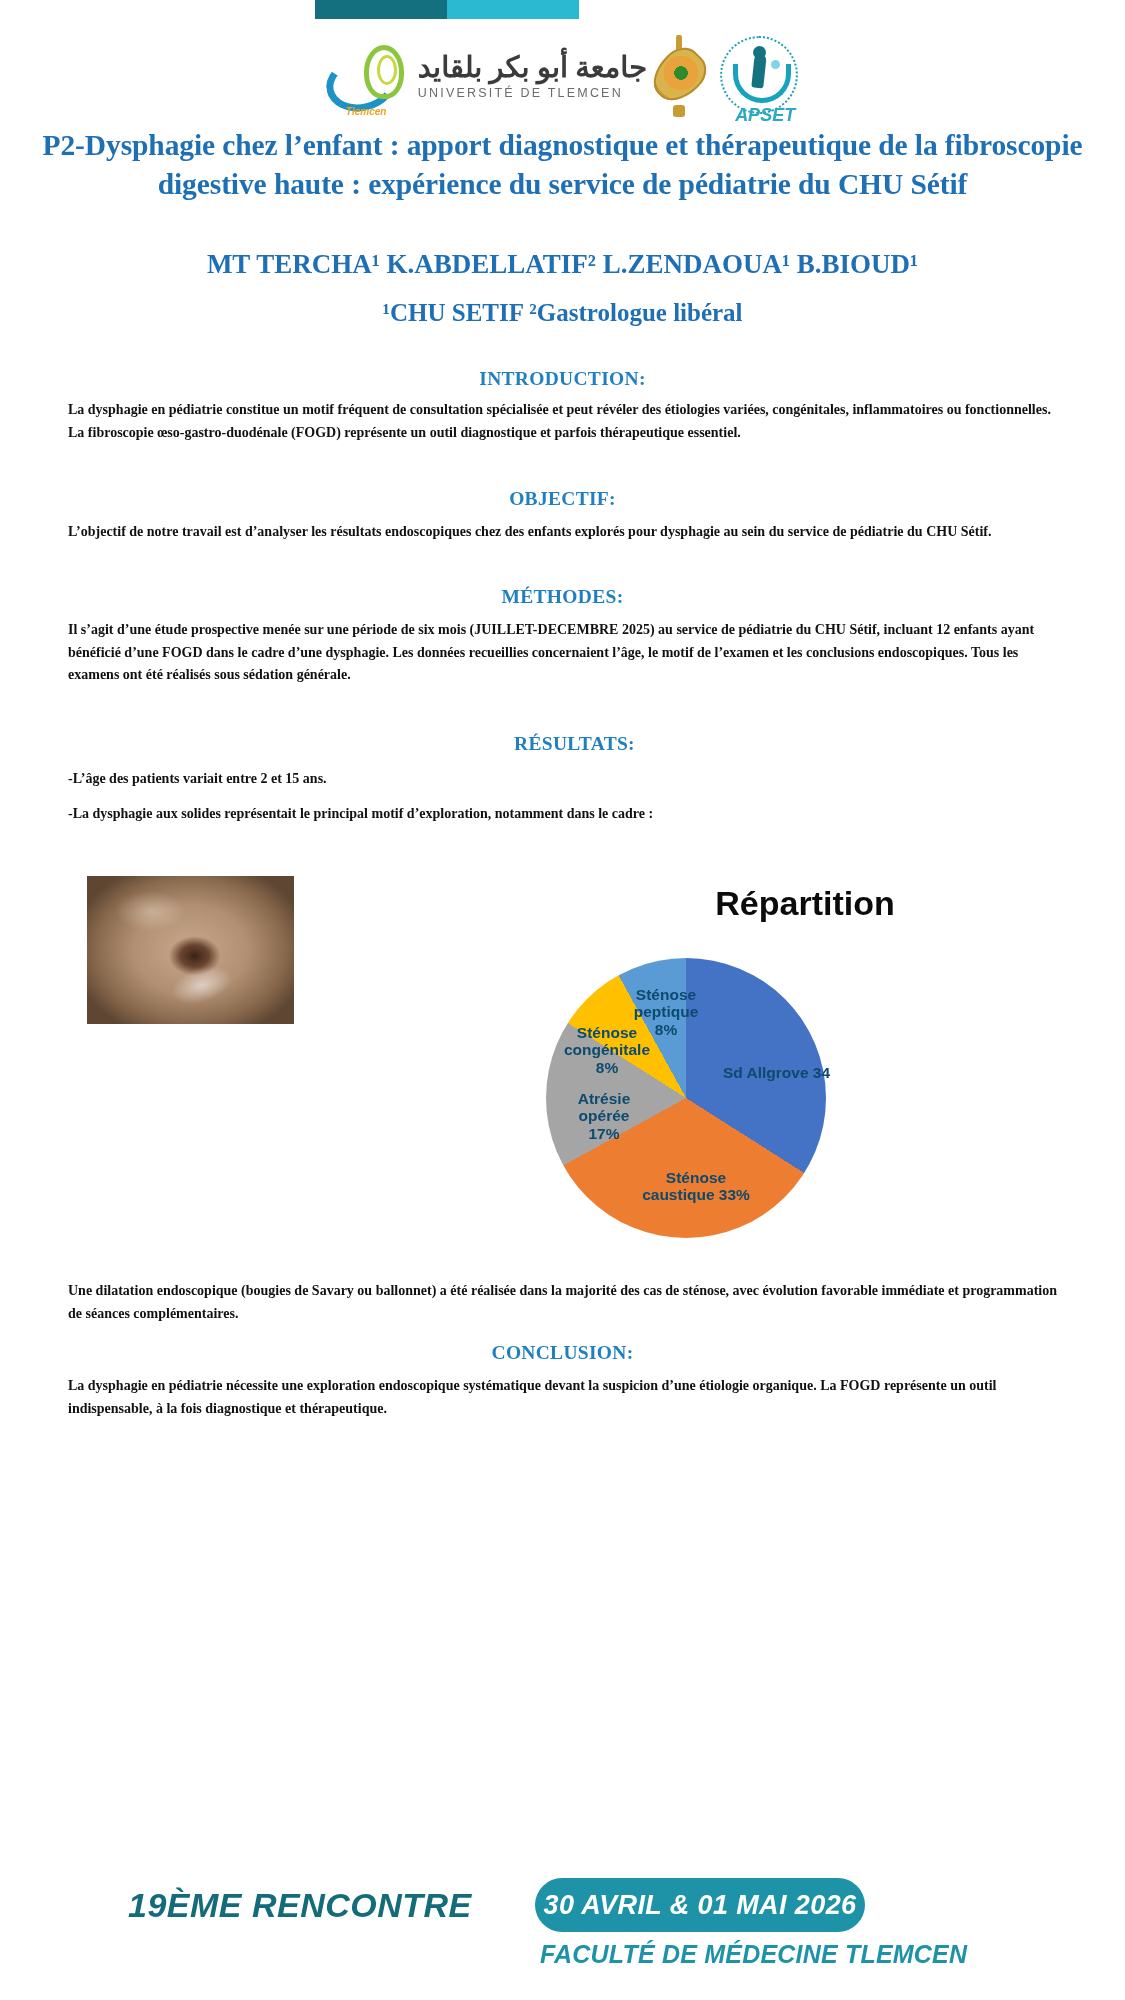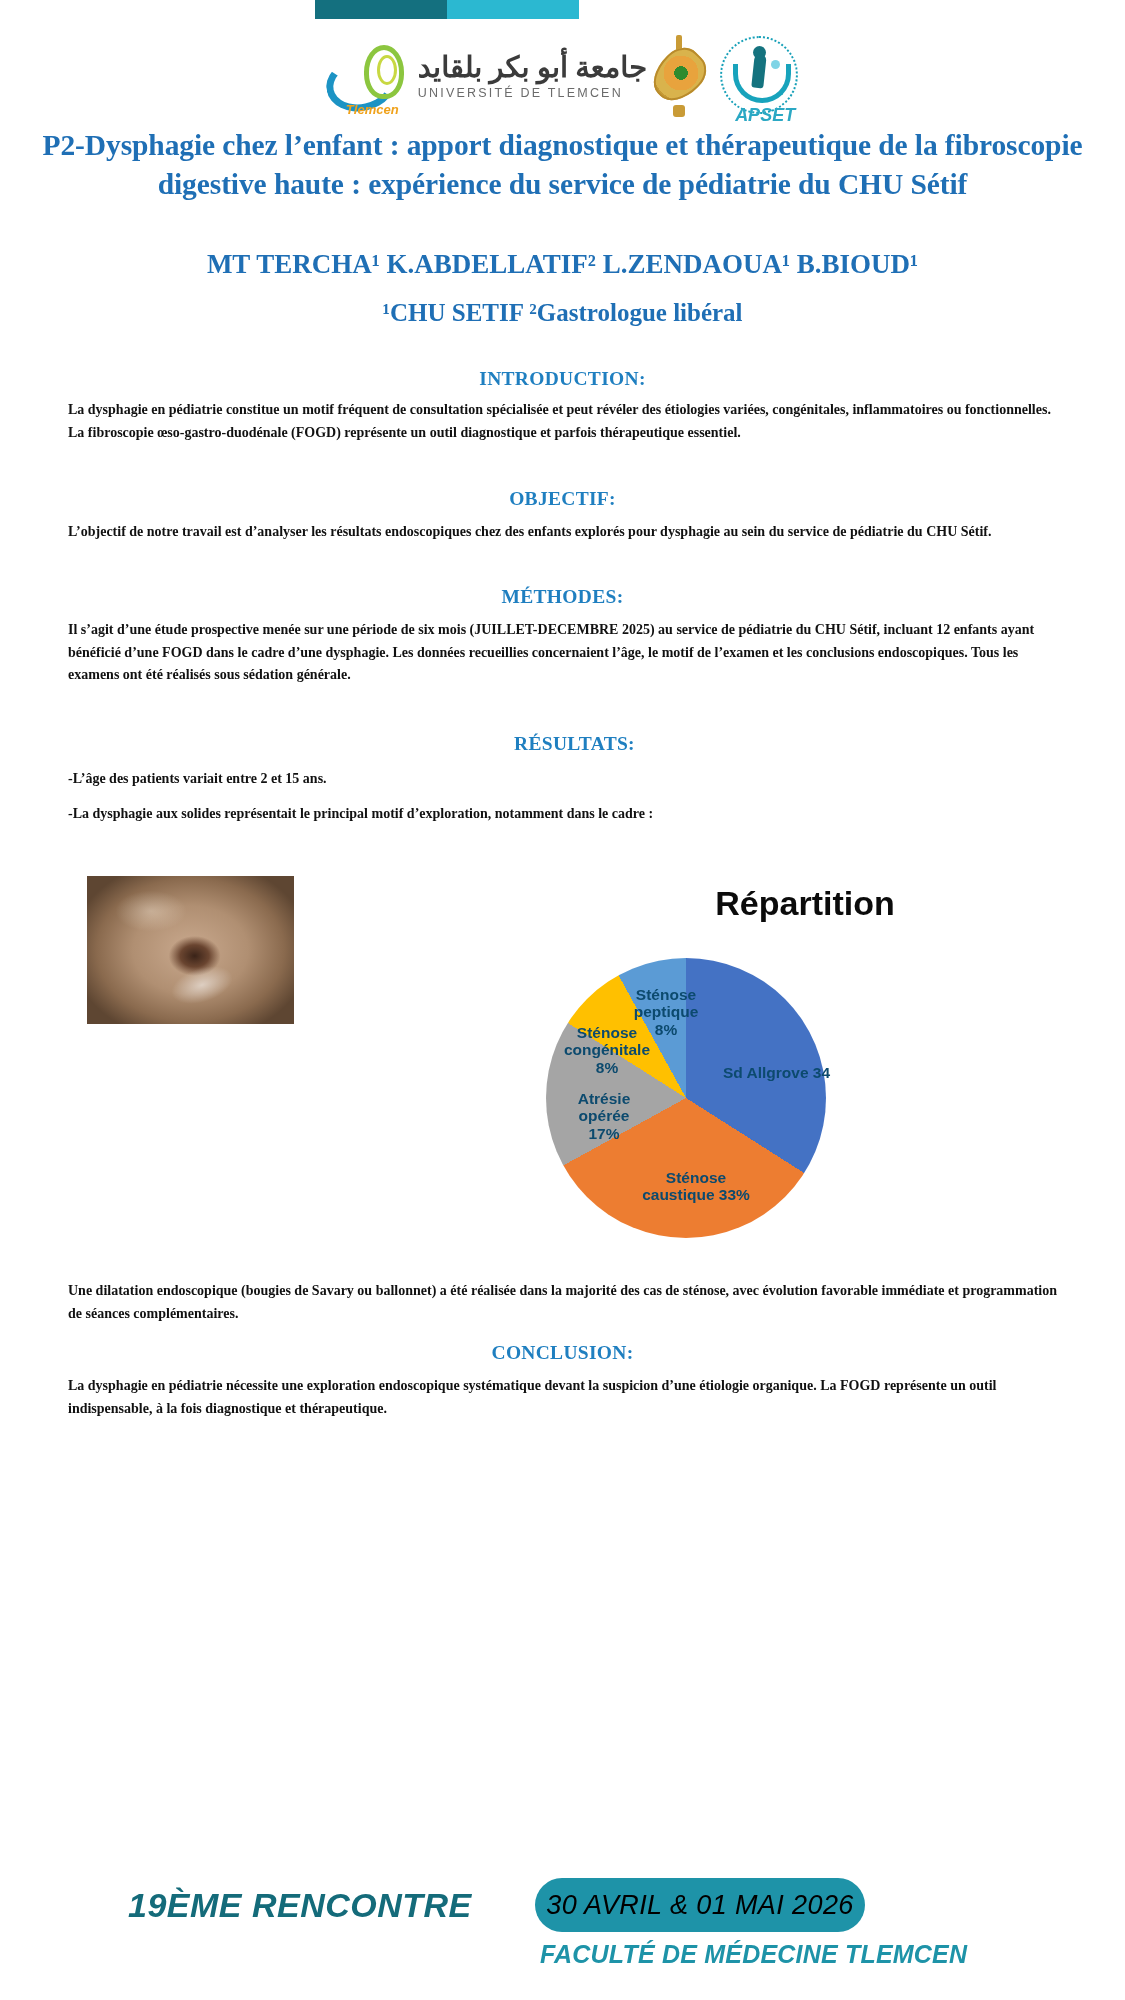--- a/index.html
+++ b/index.html
@@ -56,21 +56,21 @@
   }
   .logo-chu .leaf-in {
     position: absolute; right: 15px; top: 18px;
     width: 14px; height: 24px;
     border: 3px solid #C8D842;
     border-radius: 50%;
   }
   .logo-chu .tlem {
     position: absolute; left: 26px; bottom: -2px;
     font-family: "Liberation Sans", sans-serif;
-    font-size: 13px; font-weight: 700;
+    font-size: 10px; font-weight: 700;
     color: #F0A21B; font-style: italic;
   }
 
   .logo-univ {
     display: flex; flex-direction: column;
     justify-content: center;
     gap: 4px;
   }
   .logo-univ .ar {
     font-size: 29px; font-weight: 700;
@@ -310,22 +310,22 @@
 
   .footer-pill {
     position: absolute; left: 535px; top: 8px;
     width: 330px; height: 54px;
     background: #1E93A8;
     border-radius: 28px;
     display: flex; align-items: center; justify-content: center;
   }
   .footer-pill span {
     font-family: "Liberation Sans", sans-serif;
-    font-weight: 400; font-style: italic;
-    font-size: 27px; color: #000000;
+    font-weight: 700; font-style: italic;
+    font-size: 27px; color: #ffffff;
     letter-spacing: 0.4px;
   }
   .footer-fac {
     position: absolute; left: 540px; top: 70px;
     font-family: "Liberation Sans", sans-serif;
     font-weight: 700; font-style: italic;
     font-size: 25px; color: #1E93A8;
     letter-spacing: 0.2px;
   }
 </style>

